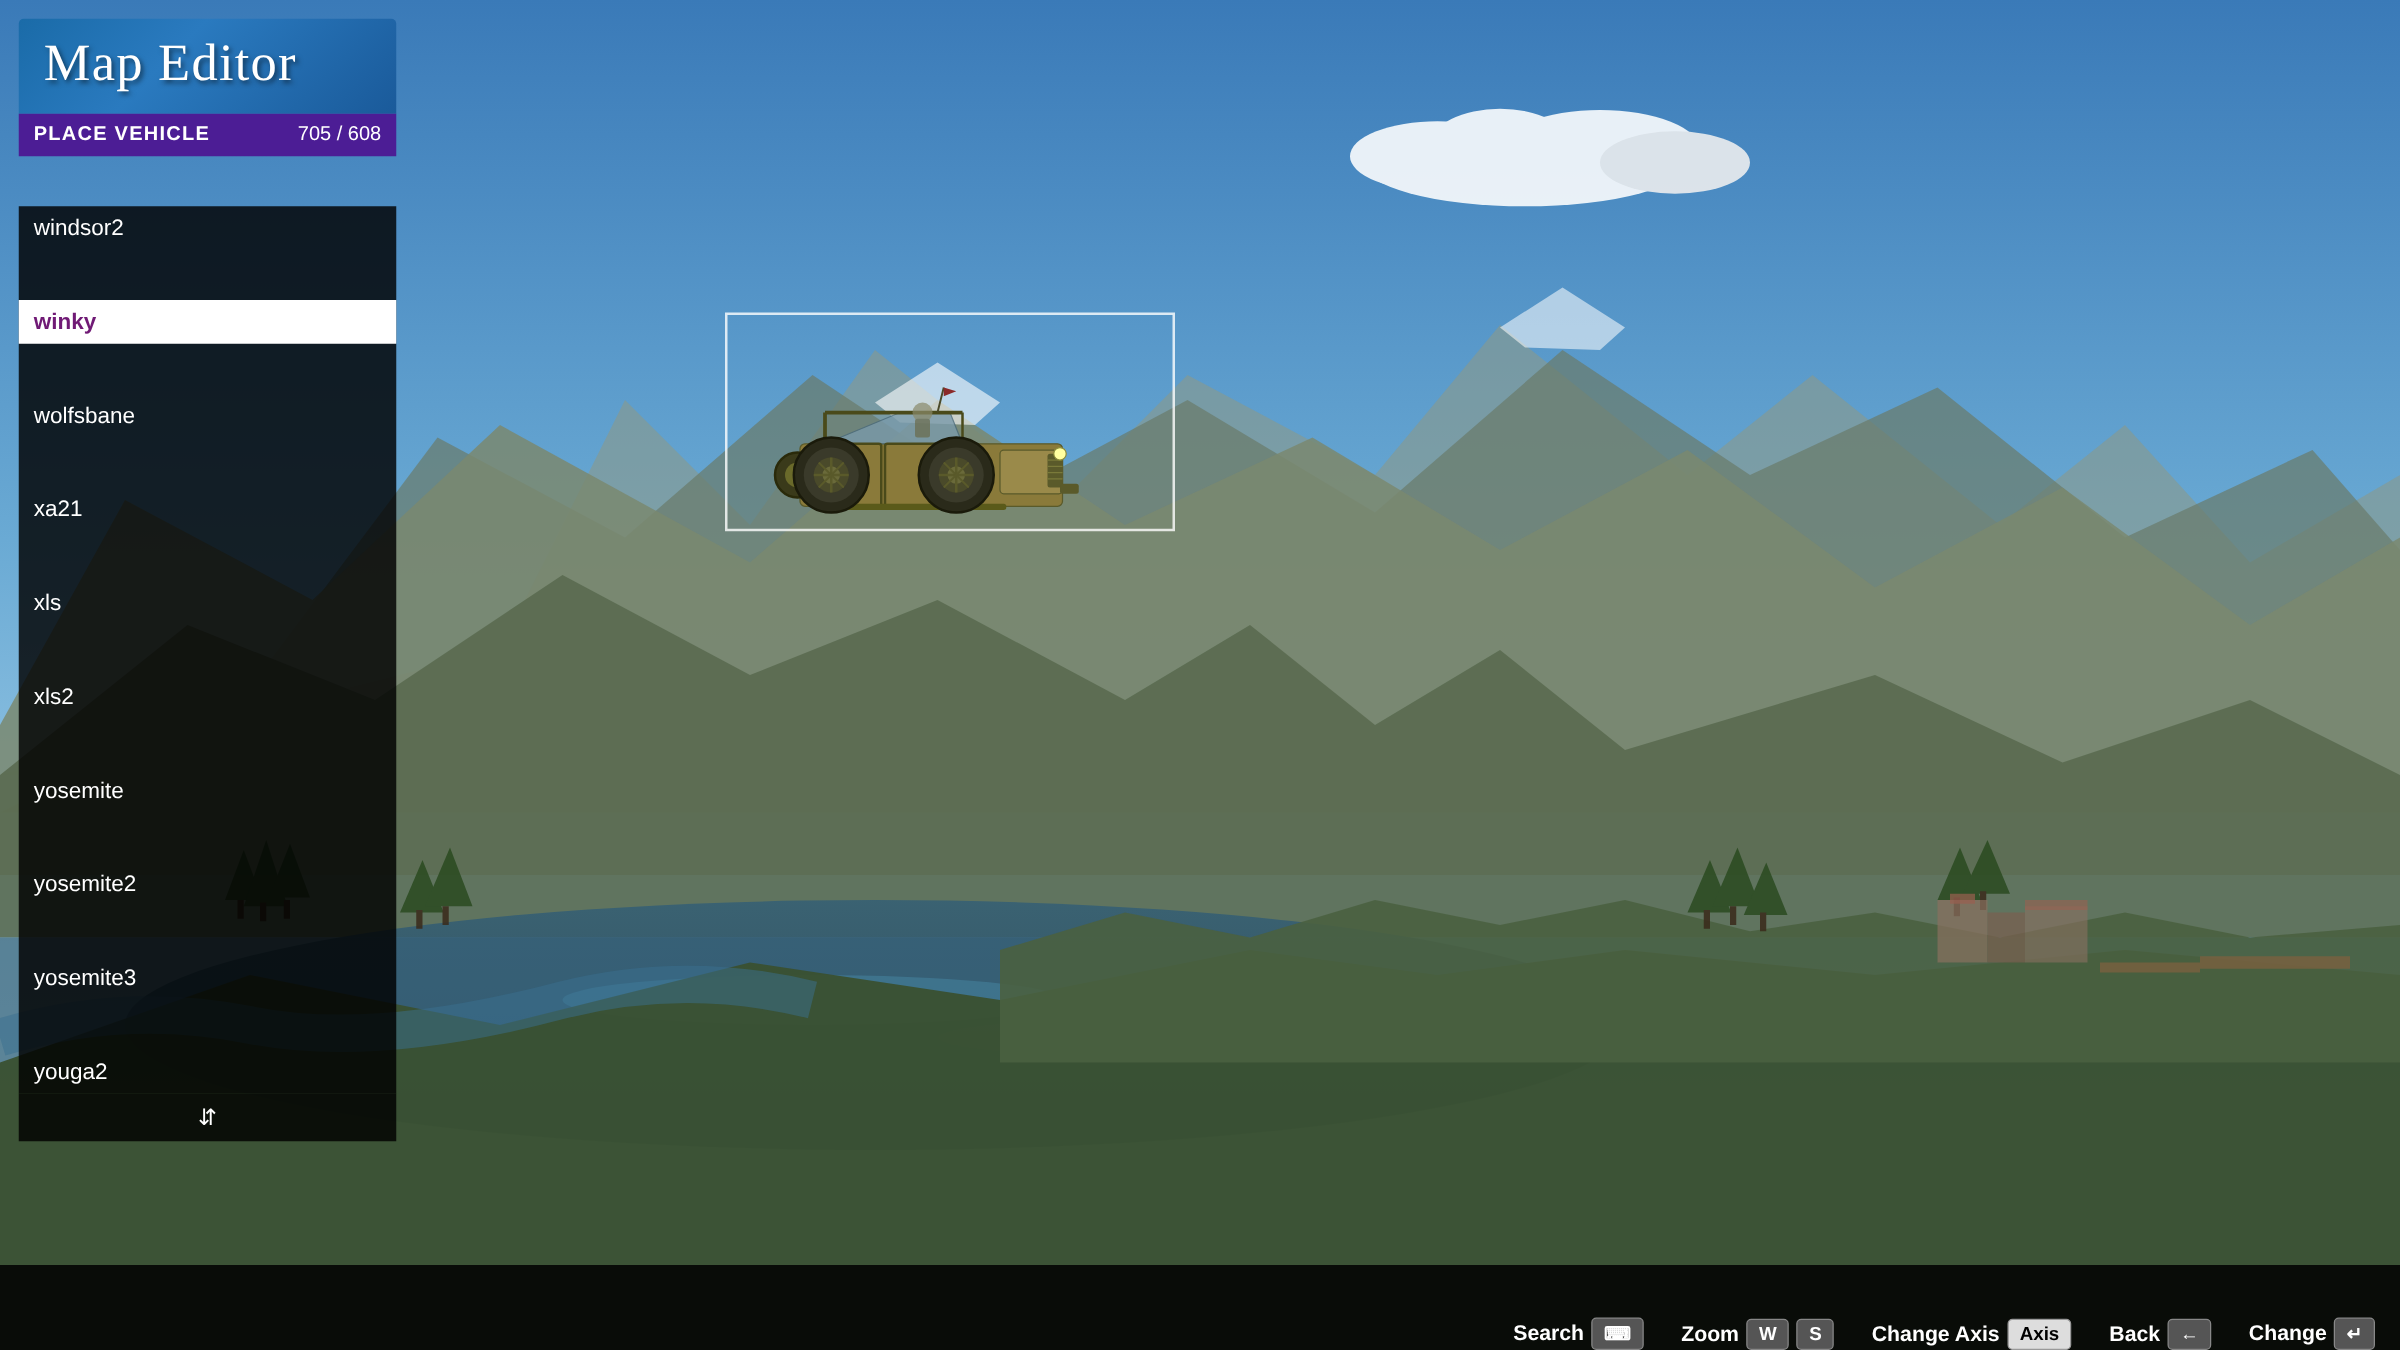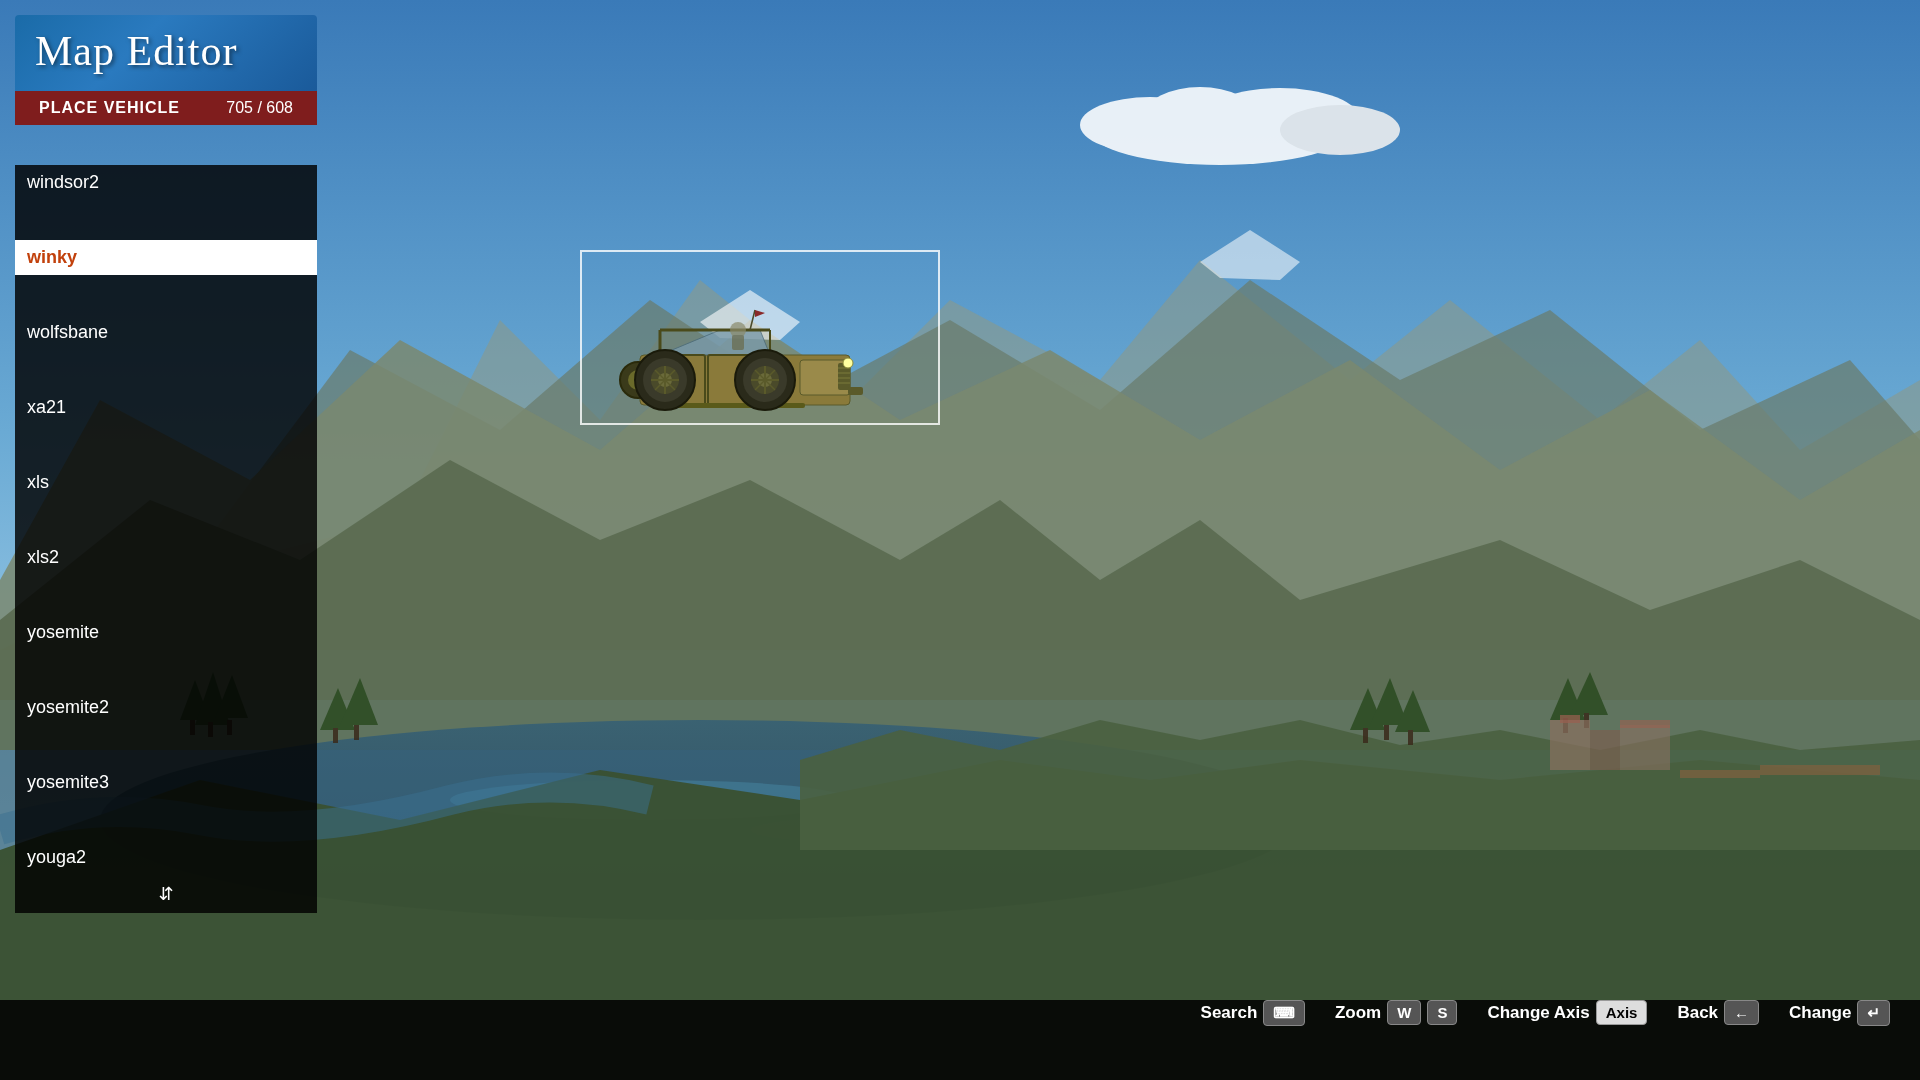--- a/index.html
+++ b/index.html
@@ -34,25 +34,25 @@
       font-family: 'Comic Sans MS', 'Brush Script MT', cursive;
       font-size: 42px;
       color: white;
       font-weight: normal;
       letter-spacing: 1px;
       text-shadow: 2px 2px 4px rgba(0,0,0,0.5);
     }
 
     
     #list-header {
-      background: #7f1d1d;
+      background: #4c1d95;
       display: flex;
       justify-content: space-between;
       align-items: flex-start;
-      padding: 8px 24px;
+      padding: 8px 12px;
     }
 
     #list-header-label {
       color: white;
       font-size: 16px;
       font-weight: bold;
       letter-spacing: 1px;
     }
 
     #list-counter {
@@ -69,21 +69,21 @@
     #vehicle-list li {
       padding: 7px 12px;
       color: white;
       font-size: 18px;
       cursor: pointer;
       margin-top: 40px;
     }
 
     #vehicle-list li.selected {
       background: white;
-      color: #c2410c;
+      color: #701a75;
       font-weight: bold;
     }
 
     
     #scroll-indicator {
       background: rgba(0, 0, 0, 0.82);
       display: flex;
       justify-content: center;
       align-items: center;
       padding: 8px;
@@ -121,26 +121,26 @@
       height: 160px;
       z-index: 10;
     }
 
     
     #control-bar {
       position: absolute;
       bottom: 0;
       left: 0;
       right: 0;
-      height: 80px;
+      height: 68px;
       background: rgba(0,0,0,0.85);
       display: flex;
-      align-items: flex-start;
+      align-items: flex-end;
       justify-content: flex-end;
-      padding: 0 30px;
+      padding: 0 20px;
       gap: 30px;
       z-index: 20;
     }
 
     .control-item {
       display: flex;
       align-items: center;
       gap: 6px;
     }
 

